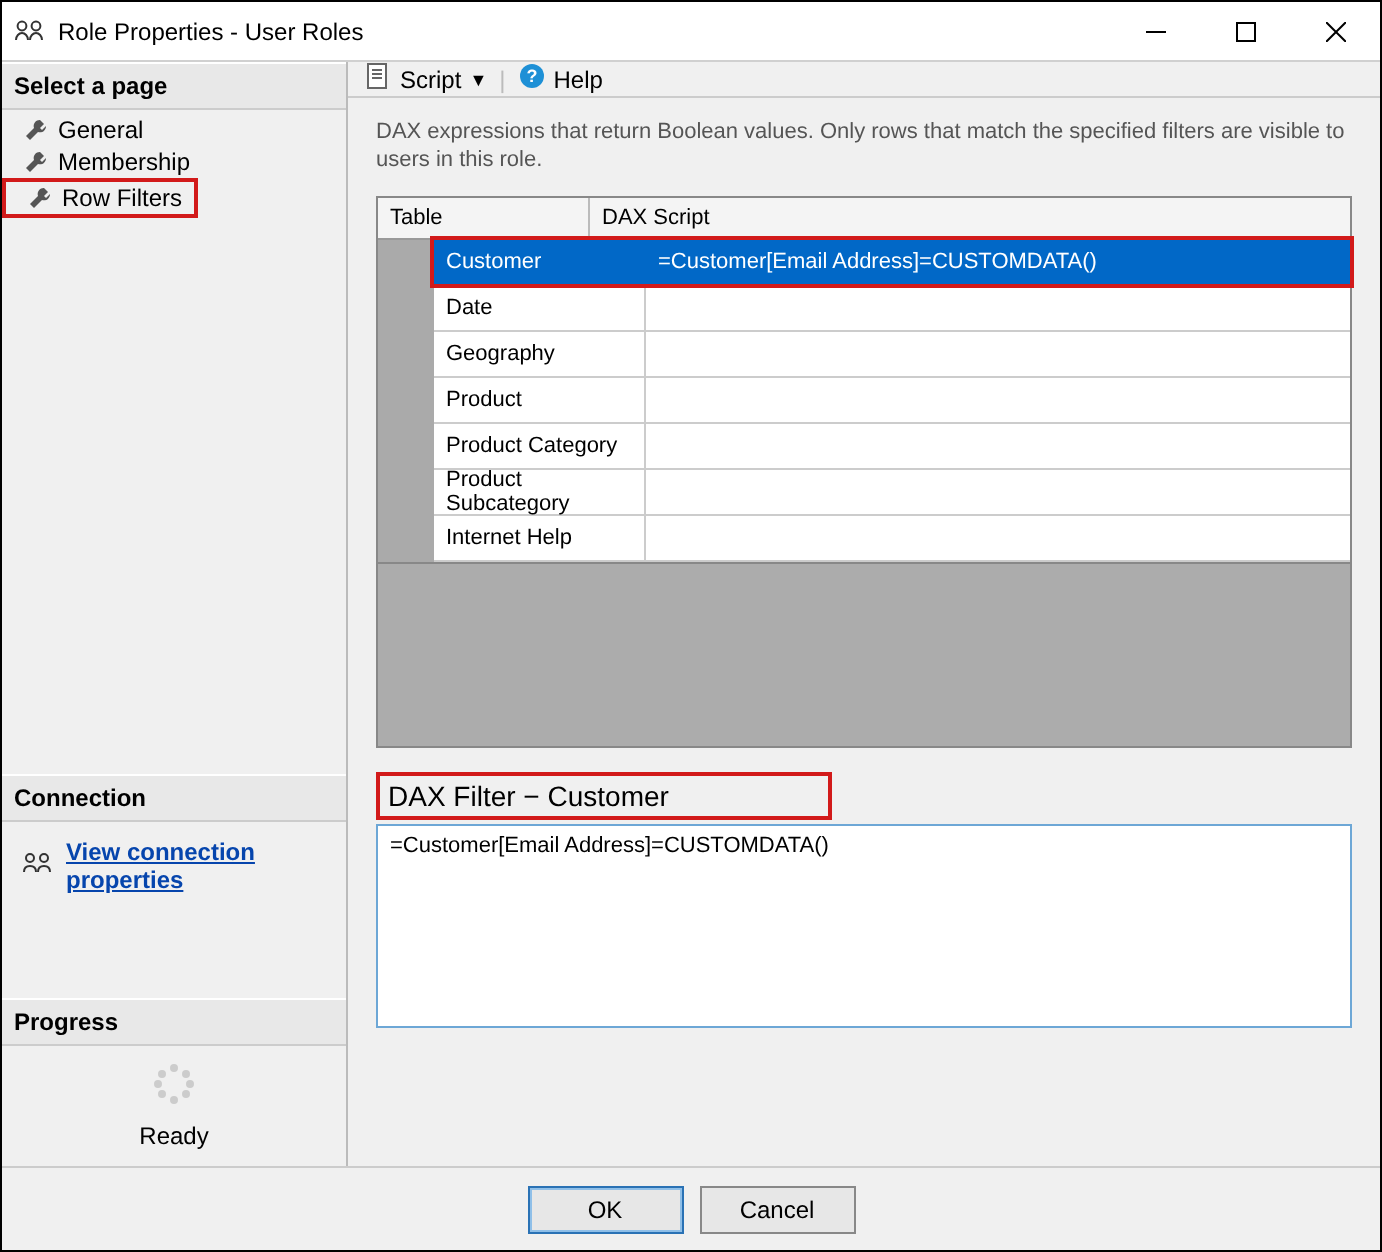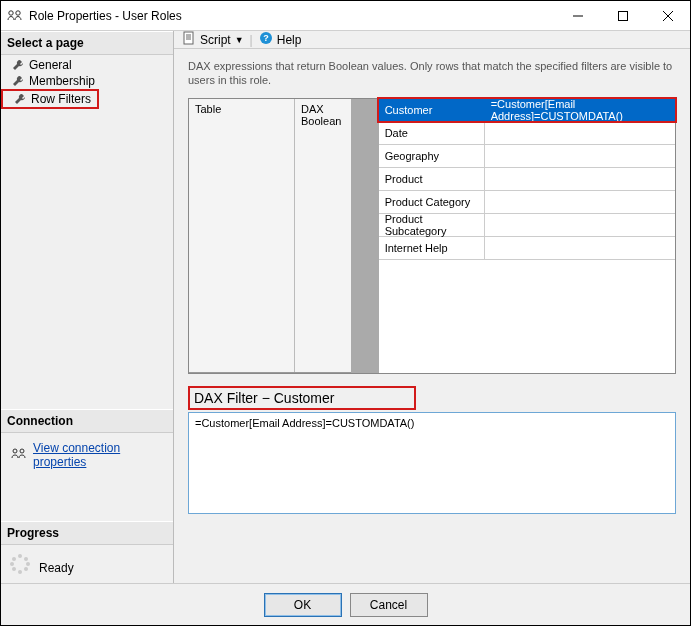--- a/index.html
+++ b/index.html
@@ -13,30 +13,30 @@
   .winbtn svg { display:block; }
   .body { flex:1; display:flex; min-height:0; }
   .sidebar { width:173px; background:#f0f0f0; display:flex; flex-direction:column; border-right:1px solid #bbb; }
   .section-header { background:#e8e8e8; padding:4px 6px; font-weight:bold; border-top:1px solid #fff; border-bottom:1px solid #ccc; }
   .page-list { padding:2px 0 4px 0; }
   .page-item { display:flex; align-items:center; gap:4px; padding:1px 6px 1px 10px; cursor:default; }
   .page-item .wrench { width:14px; height:14px; }
   .redbox { border:2px solid #d21a1a; }
   .sidebar .spacer { flex:1; }
   .conn-body { padding:6px 6px 50px 6px; }
-  .link { color:#0645ad; text-decoration:underline; }
+  .link { color:#0645ad; text-decoration:underline;font-weight:bold; }
   .conn-row { display:flex; align-items:center; gap:6px; padding:2px 4px; }
-  .progress-body { display:flex; align-items:flex-end; gap:8px; padding:8px; }
+  .progress-body { display:flex; align-items:center; gap:8px; padding:8px;flex-direction:column; }
   .spinner { width:22px; height:22px; }
   .main { flex:1; display:flex; flex-direction:column; background:#f0f0f0; min-width:0; }
   .toolbar { height:18px; display:flex; align-items:center; gap:6px; padding:0 8px; background:#f0f0f0; border-bottom:1px solid #ccc; }
   .tool { display:flex; align-items:center; gap:4px; }
   .content { flex:1; padding:10px 14px 6px 14px; overflow:hidden; display:flex; flex-direction:column; min-height:0; }
   .desc { color:#555; font-size:11px; line-height:1.3; margin-bottom:10px; }
-  .gridwrap { border:1px solid #888; background:#aaa; height:276px; display:flex; }
+  .gridwrap { border:1px solid #888; background:#aaa; height:276px; display:flex; flex-direction:column; }
   .gridhead { display:flex; background:#f4f4f4; border-bottom:1px solid #999; font-size:11px; }
   .gh-table { width:106px; padding:4px 6px; border-right:1px solid #bbb; }
   .gh-filter { flex:1; padding:4px 6px; }
   .gridrows { background:#fff;margin-left:28px; }
   .gridrow { display:flex; border-bottom:1px solid #ccc; font-size:11px; height:23px; align-items:stretch; }
   .gc-table { width:106px; padding:3px 6px; border-right:1px solid #ccc; display:flex; align-items:center; }
   .gc-filter { flex:1; padding:3px 6px; display:flex; align-items:center; }
   .gridrow.sel .gc-table, .gridrow.sel .gc-filter { background:#0168c7; color:#fff; border-right-color:#0168c7; }
   .gridfill { flex:1; background:#acacac; border-top:1px solid #888; }
   .row-redbox { position:relative; }
@@ -159,21 +159,21 @@
           <span>Help</span>
         </div>
       </div>
 
       <div class="content">
         <div class="desc">DAX expressions that return Boolean values. Only rows that match the specified filters are visible to users in this role.</div>
 
         <div class="gridwrap">
           <div class="gridhead">
             <div class="gh-table">Table</div>
-            <div class="gh-filter">DAX Boolean</div>
+            <div class="gh-filter">DAX Script</div>
           </div>
           <div class="gridrows">
             <div class="gridrow sel row-redbox">
               <div class="gc-table">Customer</div>
               <div class="gc-filter">=Customer[Email Address]=CUSTOMDATA()</div>
             </div>
             <div class="gridrow">
               <div class="gc-table">Date</div>
               <div class="gc-filter"></div>
             </div>

